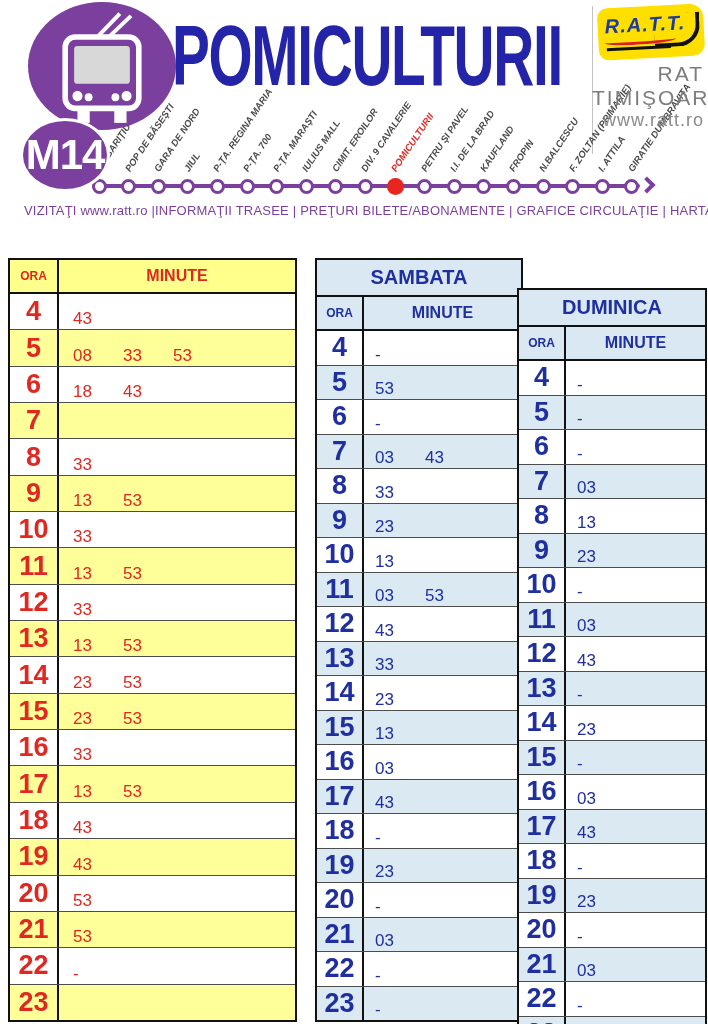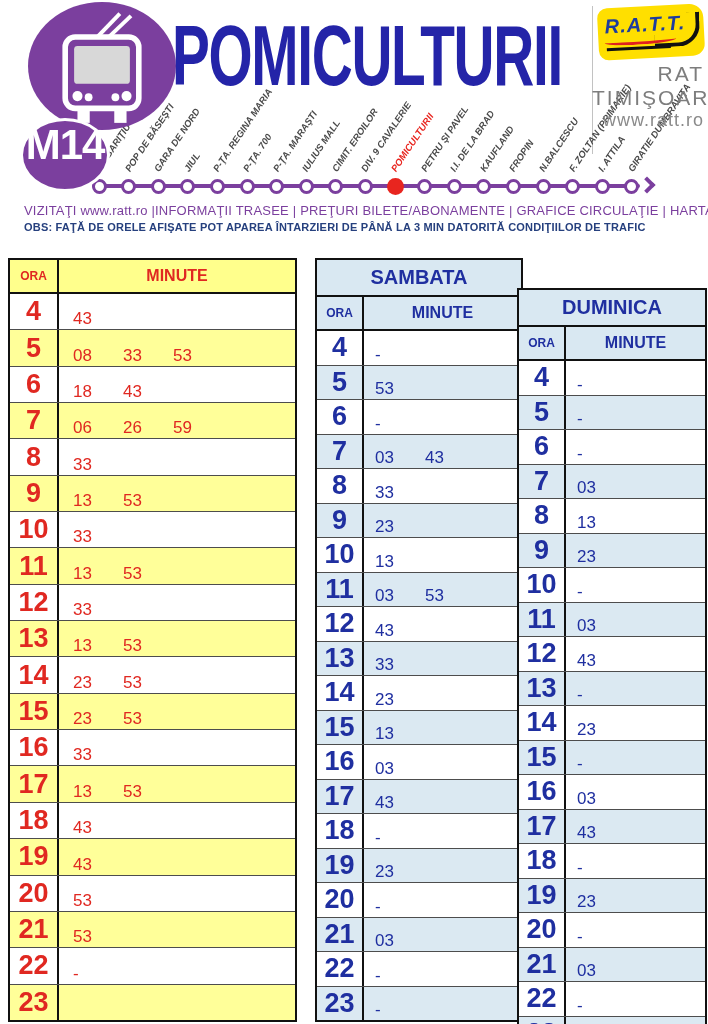--- a/index.html
+++ b/index.html
@@ -5,21 +5,21 @@
   * { margin:0; padding:0; box-sizing:border-box; }
   html,body { width:708px; height:1024px; background:#fff; overflow:hidden;
               font-family:"Liberation Sans", sans-serif; }
   #page { position:relative; width:708px; height:1024px; background:#fff; }
 
   
   .big-ellipse { position:absolute; left:28px; top:2px; width:148px; height:128px;
                  background:#7b3f9e; border-radius:50%; z-index:2; }
   .m14-ellipse { position:absolute; left:20px; top:118px; width:90px; height:74px;
                  background:#7b3f9e; border:3px solid #fff; border-radius:50%; z-index:3;
-                 display:flex; align-items:flex-start; justify-content:center; }
+                 display:flex; align-items:center; justify-content:center; }
   .m14-ellipse span { color:#fff; font-weight:bold; font-size:42px; letter-spacing:-1px; }
   .page-title { position:absolute; left:172px; top:12px; z-index:4;
                 font-size:86px; font-weight:bold; color:#2424a8; line-height:1;
                 letter-spacing:-2px; transform:scaleX(.66); transform-origin:0 0;
                 white-space:nowrap; }
   .hdr-divider { position:absolute; left:592px; top:6px; width:1px; height:148px;
                  background:#c2c2c2; }
   .agency { position:absolute; right:4px; top:6px; width:112px; text-align:right; z-index:5; }
   .ratt-logo { position:relative; width:106px; height:52px; margin-left:6px;
                background:#ffdf00; border-radius:10px 14px 12px 10px;
@@ -169,21 +169,20 @@
       <div class="station-label" style="left: 541px; top: 165px;">N.BALCESCU</div>
       <div class="station-dot" style="left: 565.1px; top: 178.5px;"></div>
       <div class="station-label" style="left: 570.6px; top: 165px;">F. ZOLTAN (PRIMARIE)</div>
       <div class="station-dot" style="left: 594.7px; top: 178.5px;"></div>
       <div class="station-label" style="left: 600.2px; top: 165px;">I. ATTILA</div>
       <div class="station-dot" style="left: 624.3px; top: 178.5px;"></div>
       <div class="station-label" style="left: 629.8px; top: 165px;">GIRATIE DUMBRAVIŢA</div>
     </div>
 
   <div class="links-bar">VIZITAŢI www.ratt.ro |INFORMAŢII TRASEE | PREŢURI BILETE/ABONAMENTE | GRAFICE CIRCULAŢIE | HARTA MTC   FORUM  |</div>
-  <div class="notice">OBS: FAŢĂ DE ORELE AFIŞATE POT APAREA ÎNTARZIERI DE PÂNĂ LA 3 MIN DATORITĂ CONDIŢIILOR DE TRAFIC</div>
 
   <div id="tt-0" class="tt-table theme-red">
       <div class="tt-subhdr">
         <div class="ora">ORA</div>
         <div class="min">MINUTE</div>
       </div>
       <div class="tt-body">
         <div class="tt-row">
           <div class="tt-hour">4</div>
           <div class="tt-mins">
@@ -200,25 +199,20 @@
         </div>
         <div class="tt-row">
           <div class="tt-hour">6</div>
           <div class="tt-mins">
             <span class="min-slot">18</span>
             <span class="min-slot">43</span>
           </div>
         </div>
         <div class="tt-row alt">
           <div class="tt-hour">7</div>
-          <div class="tt-mins">
-            <span class="min-slot">06</span>
-            <span class="min-slot">26</span>
-            <span class="min-slot">59</span>
-          </div>
         </div>
         <div class="tt-row">
           <div class="tt-hour">8</div>
           <div class="tt-mins">
             <span class="min-slot">33</span>
           </div>
         </div>
         <div class="tt-row alt">
           <div class="tt-hour">9</div>
           <div class="tt-mins">

